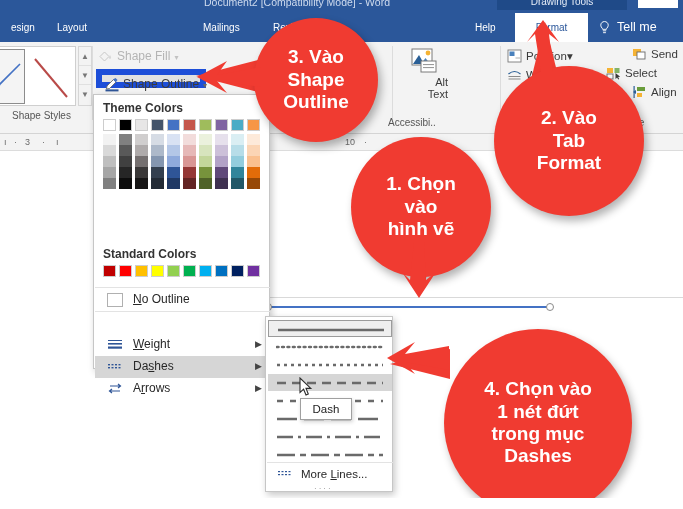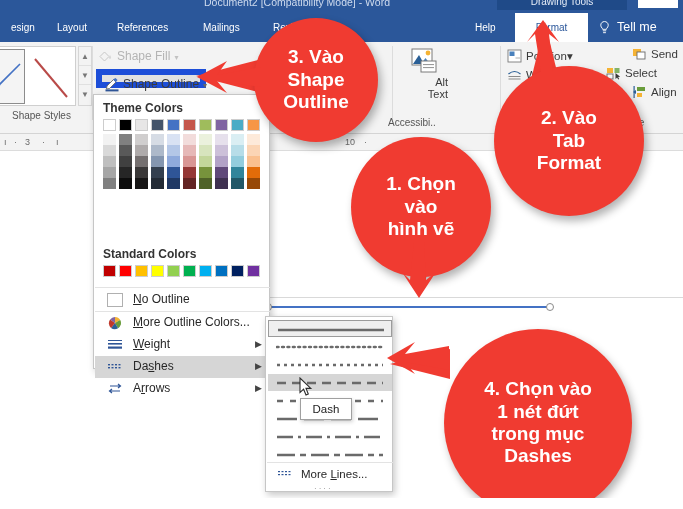--- a/index.html
+++ b/index.html
@@ -191,21 +191,20 @@
 
   <div class="titlebar">
     <div class="ttl">Document2 [Compatibility Mode]  -  Word</div>
     <div class="dtools">Drawing Tools</div>
     <div class="win-btn"></div>
   </div>
 
   <div class="tabstrip">
     <div class="tab" style="left:4px">esign</div>
     <div class="tab" style="left:50px">Layout</div>
-    <div class="tab" style="left:110px">References</div>
     <div class="tab" style="left:196px">Mailings</div>
     <div class="tab" style="left:266px">Revi</div>
     <div class="tab" style="left:468px">Help</div>
     <div class="tab active" style="left:515px; width:73px; text-align:center; padding:0">Format</div>
 
     <svg class="bulb" viewBox="0 0 16 17">
       <path d="M8 1.6c-2.3 0-4 1.7-4 3.9 0 1.5.8 2.4 1.4 3.1.4.5.6.8.6 1.3h4c0-.5.2-.8.6-1.3.6-.7 1.4-1.6 1.4-3.1 0-2.2-1.7-3.9-4-3.9z" fill="none" stroke="#ffffff" stroke-width="1"></path>
       <rect x="6.2" y="11" width="3.6" height="1" fill="#ffffff"></rect>
       <rect x="6.5" y="13" width="3" height="1" fill="#ffffff"></rect>
     </svg>
@@ -428,31 +427,20 @@
 
     <div class="sepline" style="top:192px"></div>
 
     <div class="ddrow" style="top:194px">
       <div class="ibox" style="background:#ffffff;border:1px solid #b0b0b0"></div>
       <span class="lbl"><span class="u">N</span>o Outline</span>
     </div>
 
     <div class="sepline" style="top:216px"></div>
 
-    <div class="ddrow" style="top:217px">
-      <svg class="ibox" viewBox="0 0 16 14">
-        <circle cx="8" cy="7" r="6" fill="#e8e8e8"></circle>
-        <path d="M8 7 L8 1 A6 6 0 0 1 13.2 4z" fill="#f5b335"></path>
-        <path d="M8 7 L13.2 4 A6 6 0 0 1 11 12.2z" fill="#6a9d3b"></path>
-        <path d="M8 7 L11 12.2 A6 6 0 0 1 4 11.9z" fill="#2a5f96"></path>
-        <path d="M8 7 L4 11.9 A6 6 0 0 1 3.2 3.5z" fill="#c0392b"></path>
-        <path d="M8 7 L3.2 3.5 A6 6 0 0 1 8 1z" fill="#8064a2"></path>
-      </svg>
-      <span class="lbl"><span class="u">M</span>ore Outline Colors...</span>
-    </div>
 
     <div class="ddrow" style="top:239px">
       <svg class="ibox" viewBox="0 0 16 14">
         <rect x="1" y="2" width="14" height="1" fill="#2f5597"></rect>
         <rect x="1" y="5" width="14" height="1.6" fill="#2f5597"></rect>
         <rect x="1" y="8.5" width="14" height="2.2" fill="#2f5597"></rect>
       </svg>
       <span class="lbl"><span class="u">W</span>eight</span>
       <span class="arw">▶</span>
     </div>

